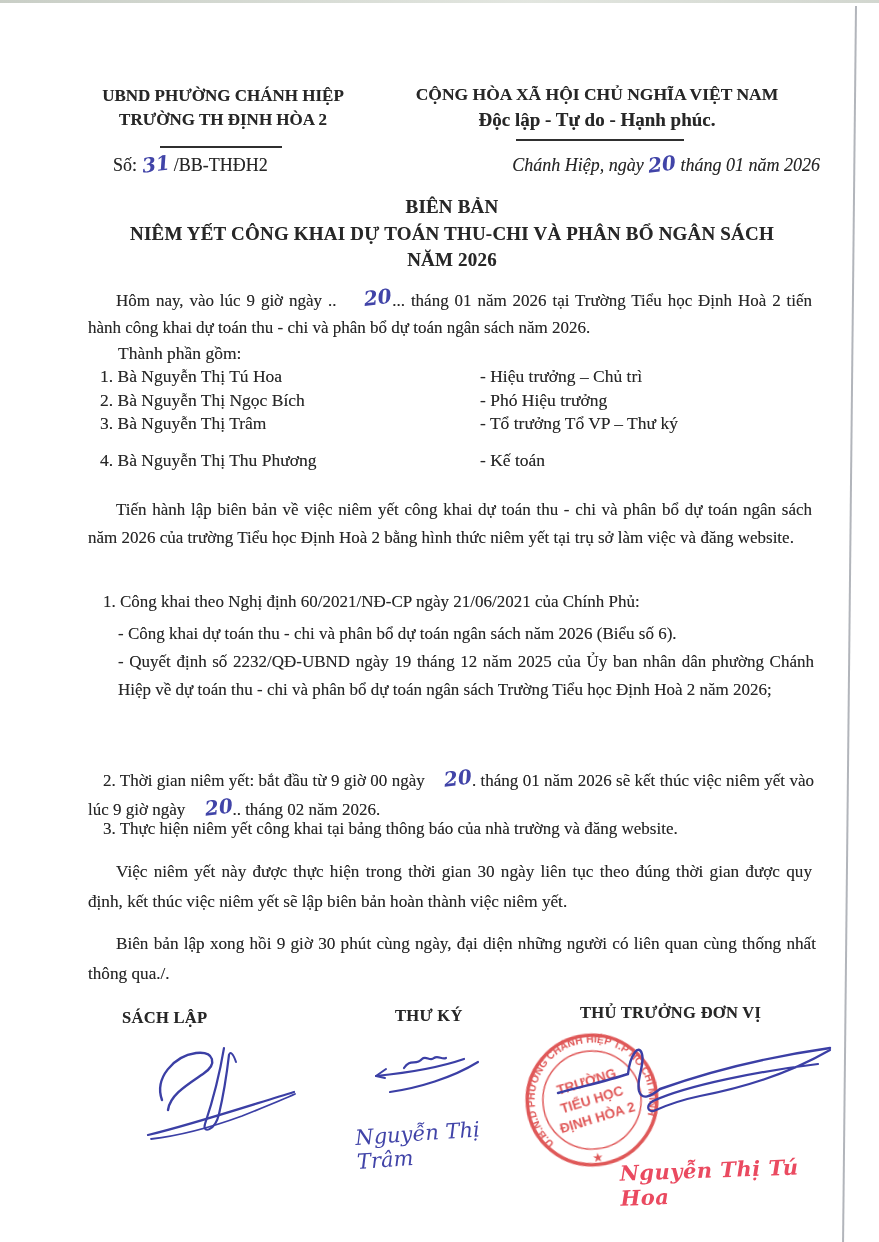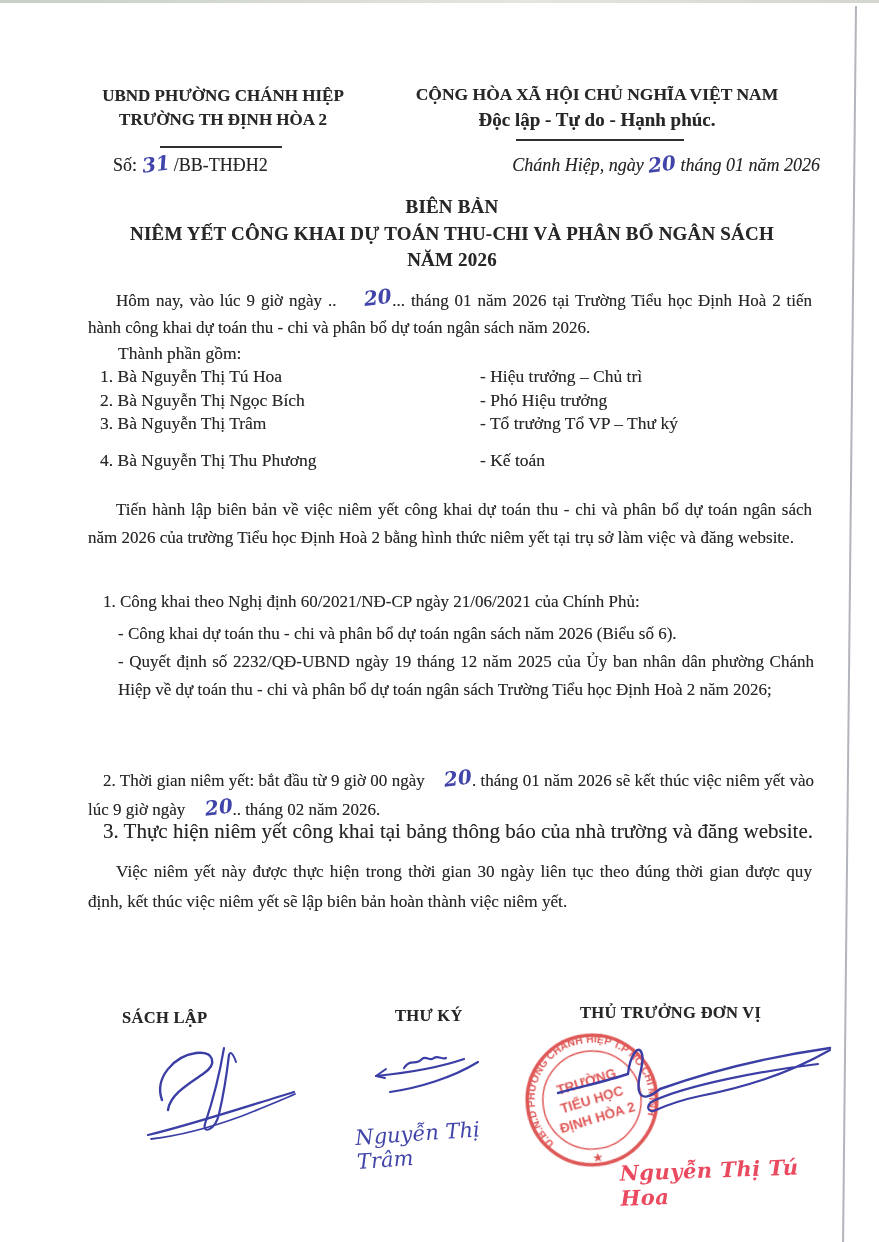--- a/index.html
+++ b/index.html
@@ -31,21 +31,21 @@
   .p-body{font-size:17px;line-height:27px;}
   .p1{left:88px;top:286px;width:724px;text-indent:28px;}
   .lbl-thanhphan{left:118px;top:343px;font-size:17.5px;}
   .attendee{left:100px;width:712px;font-size:17.5px;}
   .attendee .role{position:absolute;left:380px;top:0;}
   .p2{left:88px;top:496px;width:724px;text-indent:28px;line-height:27.5px;}
   .item1{left:103px;top:592px;width:712px;font-size:17px;}
   .subitems{left:118px;top:620px;width:696px;font-size:17px;line-height:28px;}
   .subitems p{margin:0;}
   .item2{left:88px;top:766px;width:726px;text-indent:15px;line-height:26.5px;}
-  .item3{left:103px;top:819px;width:712px;font-size:21px;}
+  .item3{left:103px;top:819px;width:712px;font-size:17px;}
   .p3{left:88px;top:857px;width:724px;text-indent:28px;line-height:29.5px;font-size:17.2px;}
   .p4{left:88px;top:929px;width:728px;text-indent:28px;line-height:29.5px;font-size:17.2px;}
   .sig-title{font-size:16.5px;font-weight:bold;letter-spacing:.3px;}
   .st1{left:122px;top:1008px;}
   .st2{left:395px;top:1006px;}
   .st3{left:580px;top:1003px;text-align:center;}
   .sig-svg{position:absolute;}
   .sig-svg path{fill:none;stroke:#3b3fa5;stroke-linecap:round;stroke-linejoin:round;}
   .printed-name{left:98px;top:1146px;width:214px;font-size:18px;font-weight:bold;text-align:center;}
   .hw-name-tram{left:356px;top:1120px;width:170px;font-size:21px;color:#4144a8;
@@ -122,20 +122,21 @@
     <p>- Quyết định số 2232/QĐ-UBND ngày 19 tháng 12 năm 2025 của Ủy ban nhân dân phường Chánh Hiệp về dự toán thu - chi và phân bổ dự toán ngân sách Trường Tiểu học Định Hoà 2 năm 2026;</p>
   </div>
 
   <div class="abs item2 p-body just txt">
     <span>2. Thời gian niêm yết: bắt đầu từ  9 giờ 00 ngày </span><span class="hand hand-lg">20</span><span>. tháng 01 năm 2026  sẽ kết thúc việc niêm yết vào  lúc  9 giờ ngày </span><span class="hand hand-lg">20</span><span>.. tháng 02 năm 2026.</span>
   </div>
 
   <div class="abs item3 txt">3. Thực hiện niêm yết công khai tại bảng thông báo của nhà trường và đăng website.</div>
 
   <div class="abs p3 just txt">Việc niêm yết này được thực hiện trong thời gian 30 ngày liên tục theo đúng thời gian được quy định, kết thúc việc niêm yết sẽ lập biên bản hoàn thành việc niêm yết.</div>
+  <div class="abs p4 just txt">Biên bản lập xong hồi 9 giờ 30 phút cùng ngày, đại diện những người có liên quan cùng thống nhất thông qua./.</div>
 
   <div class="abs sig-title st1 txt">SÁCH LẬP</div>
   <div class="abs sig-title st2 txt">THƯ KÝ</div>
   <div class="abs sig-title st3 txt">THỦ TRƯỞNG ĐƠN VỊ</div>
 
   <svg class="sig-svg" style="left:132px;top:1042px;" width="176" height="104" viewBox="0 0 176 104">
     <path d="M 30,58 C 22,36 42,14 64,11 C 82,9 86,22 71,32 C 55,43 38,53 36,68" stroke-width="2.4"></path>
     <path d="M 92,6 C 88,30 81,58 73,82 C 70,92 83,89 87,72 C 91,55 95,30 97,13" stroke-width="2.2"></path>
     <path d="M 97,13 C 98,9 101,11 104,20" stroke-width="2"></path>
     <path d="M 16,93 C 62,82 122,62 162,50" stroke-width="2.2"></path>

